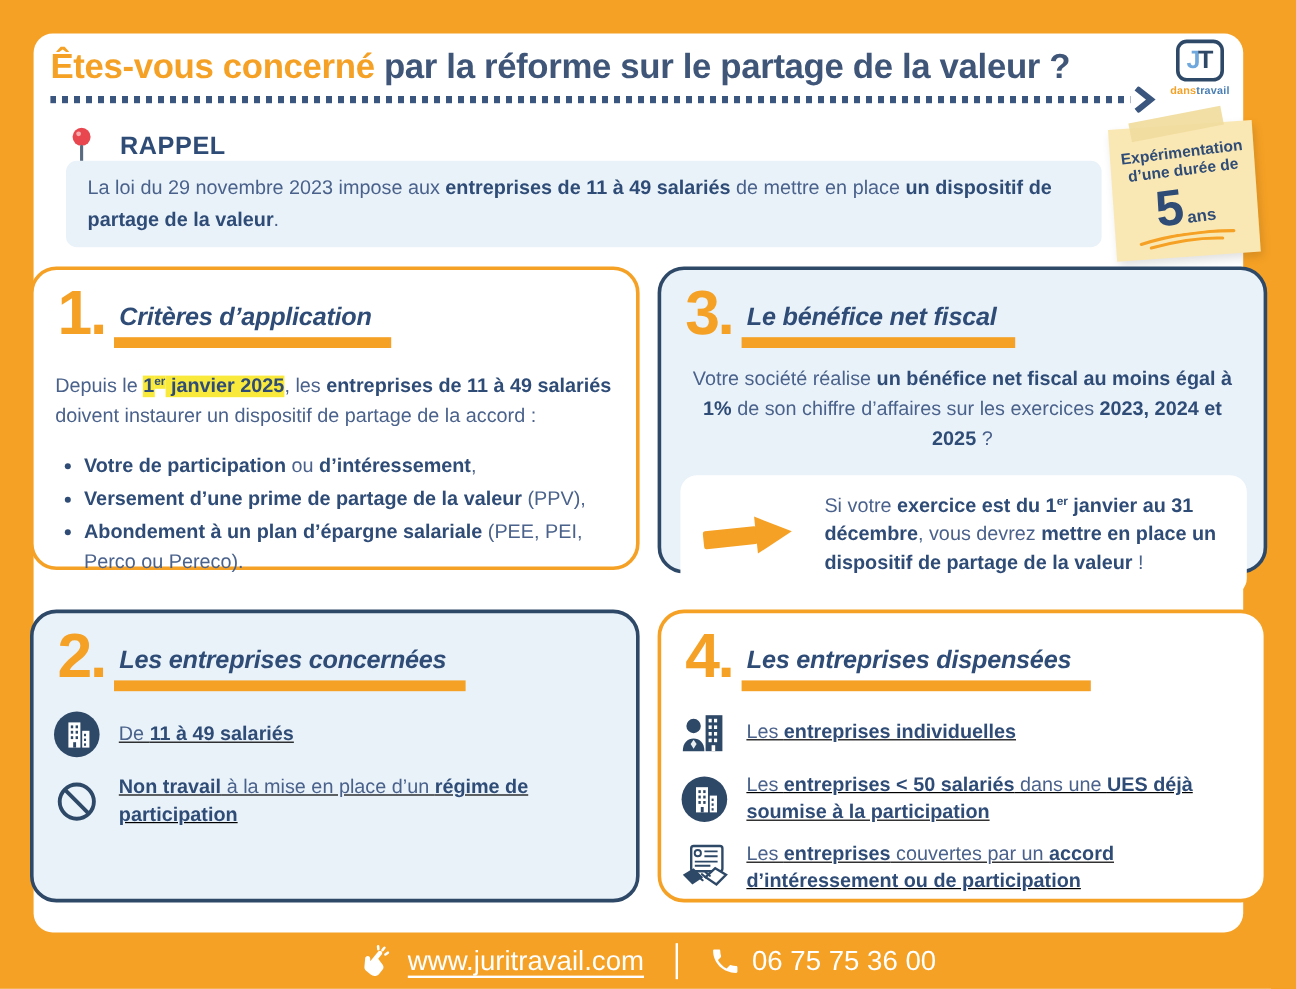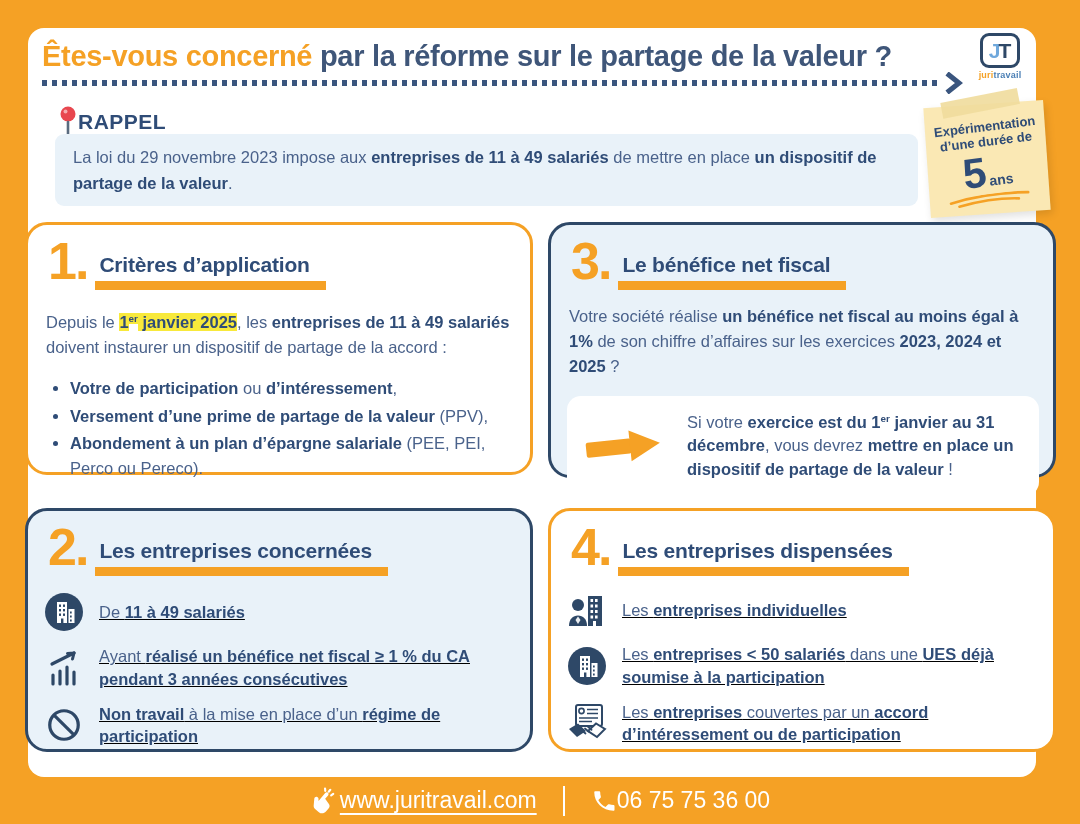--- a/index.html
+++ b/index.html
@@ -43,21 +43,21 @@
     border-radius:9px;display:flex;align-items:center;justify-content:center;
     font-weight:800;font-size:21px;line-height:1;
   }
   .logo-box .lj{color:#6FA8DC;margin-right:-2px;}
   .logo-box .lt{color:var(--navy);}
   .logo-brand{font-size:9px;font-weight:700;margin-top:2px;letter-spacing:.2px;}
   .logo-brand .bj{color:var(--orange);}
   .logo-brand .bt{color:#4A7FB5;}
   
   .rappel-head{
-    position:absolute;left:32px;top:78px;display:flex;align-items:center;gap:2px;
+    position:absolute;left:32px;top:78px;display:flex;align-items:center;gap:24px;
     font-size:21px;font-weight:800;color:var(--bold-navy);letter-spacing:.5px;
   }
   .rappel-box{
     position:absolute;left:27px;top:106px;width:863px;height:72px;
     background:var(--lightblue);border-radius:9px;
     padding:11px 18px;font-size:16.5px;line-height:1.55;color:var(--text);
   }
   
   .note{
     position:absolute;left:899px;top:76px;width:120px;height:110px;
@@ -79,29 +79,29 @@
   .c-orange{border:3px solid var(--orange);background:#fff;}
   .c-navy{border:3px solid var(--navy);background:var(--lightblue);}
   .card1{left:-3px;top:194px;width:508px;height:253px;}
   .card3{left:520px;top:194px;width:508px;height:256px;}
   .card2{left:-3px;top:480px;width:508px;height:244px;}
   .card4{left:520px;top:480px;width:508px;height:244px;}
   .card-head{display:flex;align-items:flex-end;gap:12px;margin:18px 0 0 20px;}
   .num{font-size:52px;font-weight:800;color:var(--orange);line-height:.72;letter-spacing:-2px;}
   .ct{
     position:relative;font-size:21px;font-weight:800;color:var(--bold-navy);
-    padding-bottom:3px;letter-spacing:-0.2px;
+    padding-bottom:3px;letter-spacing:-0.2px;font-style:italic;
   }
   .ct::after{
     content:"";position:absolute;left:-4px;bottom:-10px;height:9px;
     width:calc(100% + 20px);background:var(--orange);
   }
   .card-body{padding:0 18px 0 18px;font-size:16.5px;line-height:1.5;color:var(--text);}
   .card1 .card-body{margin-top:30px;}
-  .card3 .card-body{margin-top:24px;}
+  .card3 .card-body{margin-top:24px;text-align:center;}
   ul.blts{margin:16px 0 0 24px;}
   ul.blts li{margin-bottom:3px;}
   ul.blts li::marker{color:var(--bold-navy);}
   .callout{
     margin:17px 14px 0 16px;background:#fff;border-radius:14px;
     display:flex;align-items:center;gap:22px;padding:15px 12px 15px 16px;
   }
   .callout-text{font-size:16.5px;line-height:1.42;color:var(--text);width:330px;}
   .items{margin-top:20px;text-decoration:underline;}
   .item{display:flex;align-items:center;gap:15px;margin:0 16px 13px 16px;}
@@ -109,42 +109,42 @@
   .item .itx{font-size:16.5px;line-height:1.35;color:var(--text);}
   
   .b{font-weight:700;color:var(--bold-navy);}
   .hl{background:var(--highlight);}
   sup{font-size:.6em;line-height:0;text-align:right;}
   
   .footerbar{
     position:absolute;left:0;top:777px;width:1080px;height:47px;
     display:flex;align-items:center;justify-content:center;gap:26px;color:#fff;
   }
-  .fitem{display:flex;align-items:center;gap:0;font-size:23px;}
+  .fitem{display:flex;align-items:center;gap:10px;font-size:23px;}
   .weblink{color:#fff;text-decoration:underline;text-underline-offset:5px;}
   .vdiv{width:2px;height:30px;background:#fff;}
 </style>
 </head>
 <body>
 
 <div class="sheet">
 
   <h1 class="page-title"><span class="accent">Êtes-vous concerné</span><span> par la réforme sur le partage de la valeur ?</span></h1>
   <div class="dotline"></div>
   <svg class="dotline-arrow" width="22" height="22" viewBox="0 0 22 22">
       <path d="M6 3 L16 11 L6 19" fill="none" stroke="#3A557E" stroke-width="5" stroke-linecap="square"></path>
     </svg>
 
   <div class="logo">
     <div class="logo-box">
       <span class="lj">J</span>
         <span class="lt">T</span>
     </div>
     <div class="logo-brand">
-      <span class="bj">juri</span><span class="bt">travail</span>
+      <span class="bj">dans</span><span class="bt">travail</span>
     </div>
   </div>
 
   <div class="rappel-head">
     <svg width="16" height="32" viewBox="0 0 16 32">
       <circle cx="8" cy="8" r="7.5" fill="#E8474F"></circle>
       <circle cx="5.5" cy="5.5" r="2" fill="#fff" opacity=".55"></circle>
       <path d="M8 16 L8 29" stroke="#5A6B7F" stroke-width="2.6" stroke-linecap="round"></path>
     </svg>
     <span>RAPPEL</span>
@@ -223,33 +223,20 @@
               <rect x="26" y="19.5" width="1.7" height="2"></rect>
                 <rect x="26" y="23.5" width="1.7" height="2"></rect>
                 <rect x="26" y="27.5" width="1.7" height="2"></rect>
             </g>
           </svg>
         </span>
         <span class="itx"><span>De </span><span class="b">11 à 49 salariés</span></span>
       </div>
       <div class="item">
         <span class="ic">
-          <svg width="40" height="40" viewBox="0 0 40 40" fill="none" stroke="#2E4867" stroke-width="3.2" stroke-linecap="round">
-            <path d="M9 27 V 36"></path>
-              <path d="M16 23 V 36"></path>
-              <path d="M23 19 V 36"></path>
-              <path d="M30 24 V 36"></path>
-            <path d="M8 16 L30 5"></path>
-            <path d="M30 5 L23.5 5.5 M30 5 L28.5 11" stroke-width="3"></path>
-          </svg>
-        </span>
-        <span class="itx"><span>Ayant </span><span class="b">réalisé un bénéfice net fiscal ≥ 1 % du CA pendant 3 années consécutives</span></span>
-      </div>
-      <div class="item">
-        <span class="ic">
           <svg width="38" height="38" viewBox="0 0 40 40" fill="none" stroke="#2E4867" stroke-width="3.4">
             <circle cx="20" cy="20" r="15"></circle>
             <path d="M9.5 9.5 L30.5 30.5"></path>
           </svg>
         </span>
         <span class="itx"><span class="b">Non travail</span><span> à la mise en place d’un </span><span class="b">régime de participation</span></span>
       </div>
     </div>
   </div>
 

